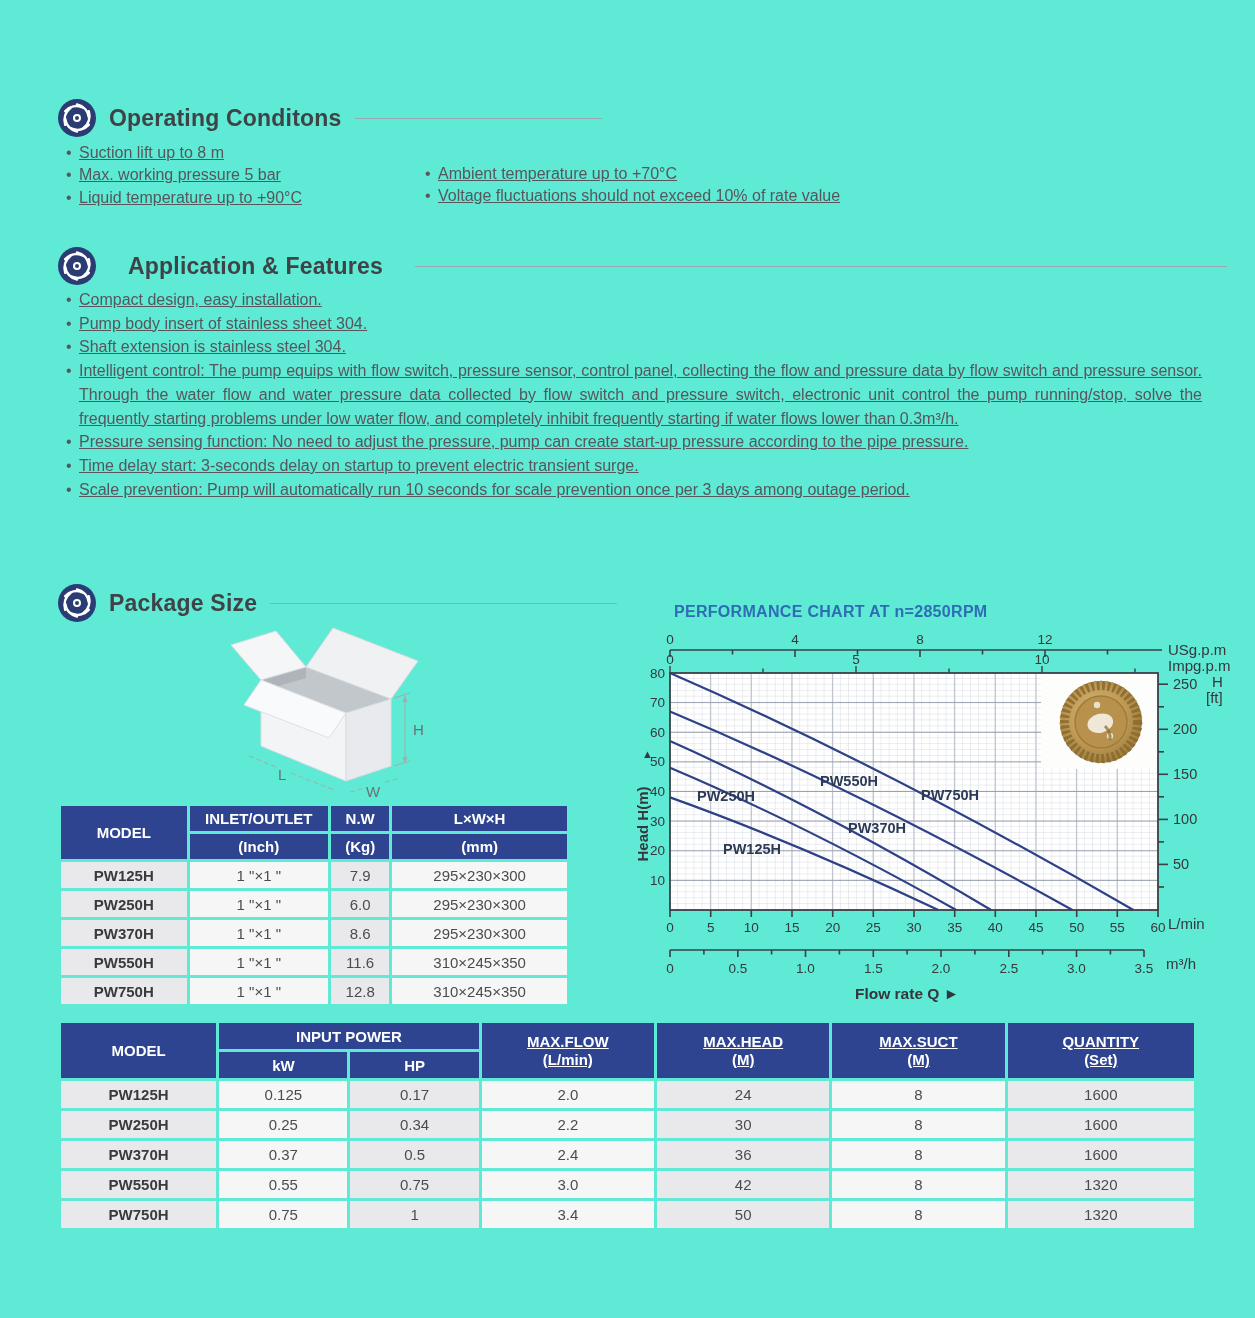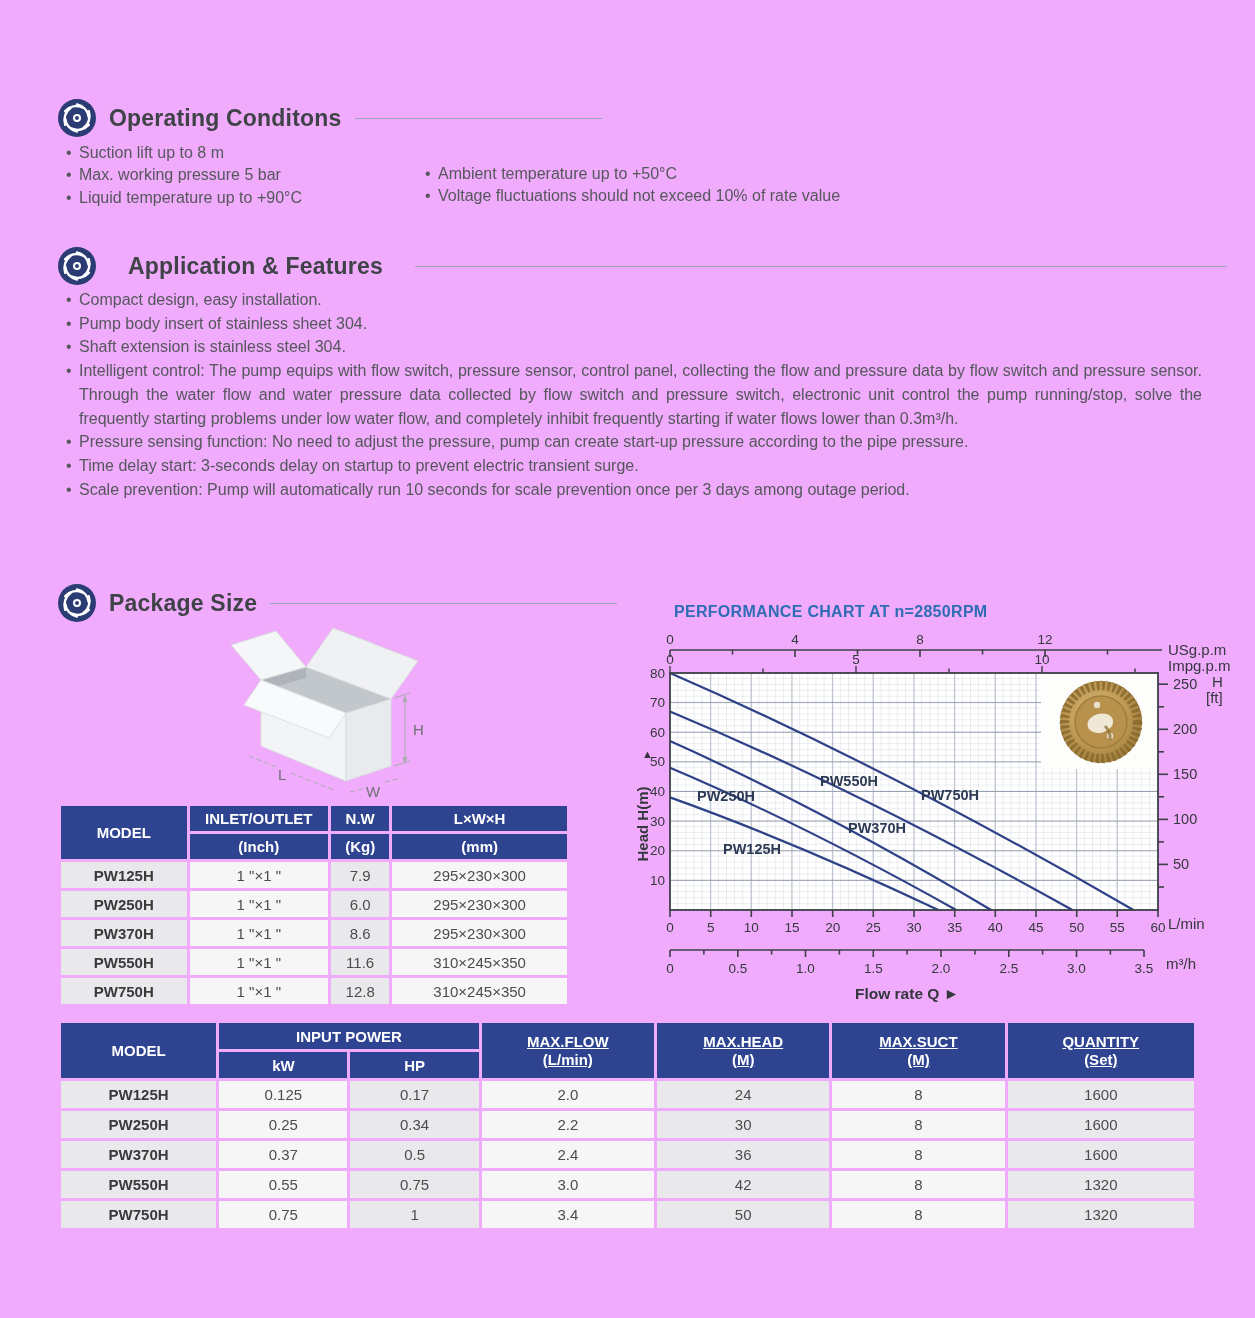--- a/index.html
+++ b/index.html
@@ -1,16 +1,16 @@
 <!DOCTYPE html>
 <html><head>
 <meta charset="utf-8">
 <style>
   html,body{margin:0;padding:0;background:#fff;}
-  .page{position:relative;width:1255px;height:1318px;background:#f0abfc;overflow:hidden;
+  .page{position:relative;width:1255px;height:1318px;background:#5eead4;overflow:hidden;
         font-family:"Liberation Sans",sans-serif;color:#55575c;}
   
   .sec{position:absolute;display:flex;align-items:center;gap:13px;}
   .sec .logo{width:38px;height:38px;flex:0 0 auto;}
   .sec h2{margin:0;font-size:23px;font-weight:bold;color:#3f4347;letter-spacing:.2px;white-space:nowrap;}
   .sec .rule{height:1px;background:#9aa5b8;display:inline-block;}
   
   ul.blist{list-style:none;margin:0;padding:0;font-size:16px;color:#55575c;}
   ul.blist li{position:relative;padding-left:13px;line-height:22.4px;}
   ul.blist li::before{content:"•";position:absolute;left:0;top:0;color:#55575c;}
@@ -21,21 +21,21 @@
   table.spec td{text-align:center;color:#4b4c4e;}
   table.spec .model{font-weight:bold;color:#393a3c;}
   table.spec .c-odd{background:#e9e9eb;}
   table.spec .c-even{background:#f6f6f7;}
   .t1 th{font-size:15px;height:23px;}
   .t1 td{font-size:15px;height:24px;}
   .t2 th{font-size:15px;height:24px;}
   .t2 td{font-size:15px;height:25px;}
   .hdr2{line-height:18px;text-decoration:underline;}
   .chart-wrap{position:absolute;left:612px;top:598px;width:610px;height:430px;margin-left:22px;}
-  .abs{position:absolute;}
+  .abs{position:absolute;text-decoration:underline;}
   svg text{font-family:"Liberation Sans",sans-serif;}
 </style>
 </head>
 <body>
 
 <div class="page">
 
   <div class="sec" style="left:58px;top:99px;">
     <span class="logo">
       <svg width="38" height="38" viewBox="0 0 38 38">
@@ -53,21 +53,21 @@
     </span>
     <h2>Operating Conditons</h2>
     <span class="rule" style="width:247px"></span>
   </div>
   <ul class="blist abs" style="left:66px;top:142px;width:340px;">
     <li>Suction lift up to 8 m</li>
     <li>Max. working pressure 5 bar</li>
     <li>Liquid temperature up to +90°C</li>
   </ul>
   <ul class="blist abs" style="left:425px;top:163px;width:520px;">
-    <li>Ambient temperature up to +50°C</li>
+    <li>Ambient temperature up to +70°C</li>
     <li>Voltage fluctuations should not exceed 10% of rate value</li>
   </ul>
 
   <div class="sec" style="left:58px;top:247px;gap:32px;">
     <span class="logo">
       <svg width="38" height="38" viewBox="0 0 38 38">
         <circle cx="19" cy="19" r="19" fill="#2b3c74"></circle>
         <g stroke="#fff" stroke-width="2.6" fill="none" stroke-linecap="round">
           <path d="M19 5.5 C25.5 7 30 12 30.9 18.2"></path>
           <path d="M19 5.5 C25.5 7 30 12 30.9 18.2" transform="rotate(60 19 19)"></path>

